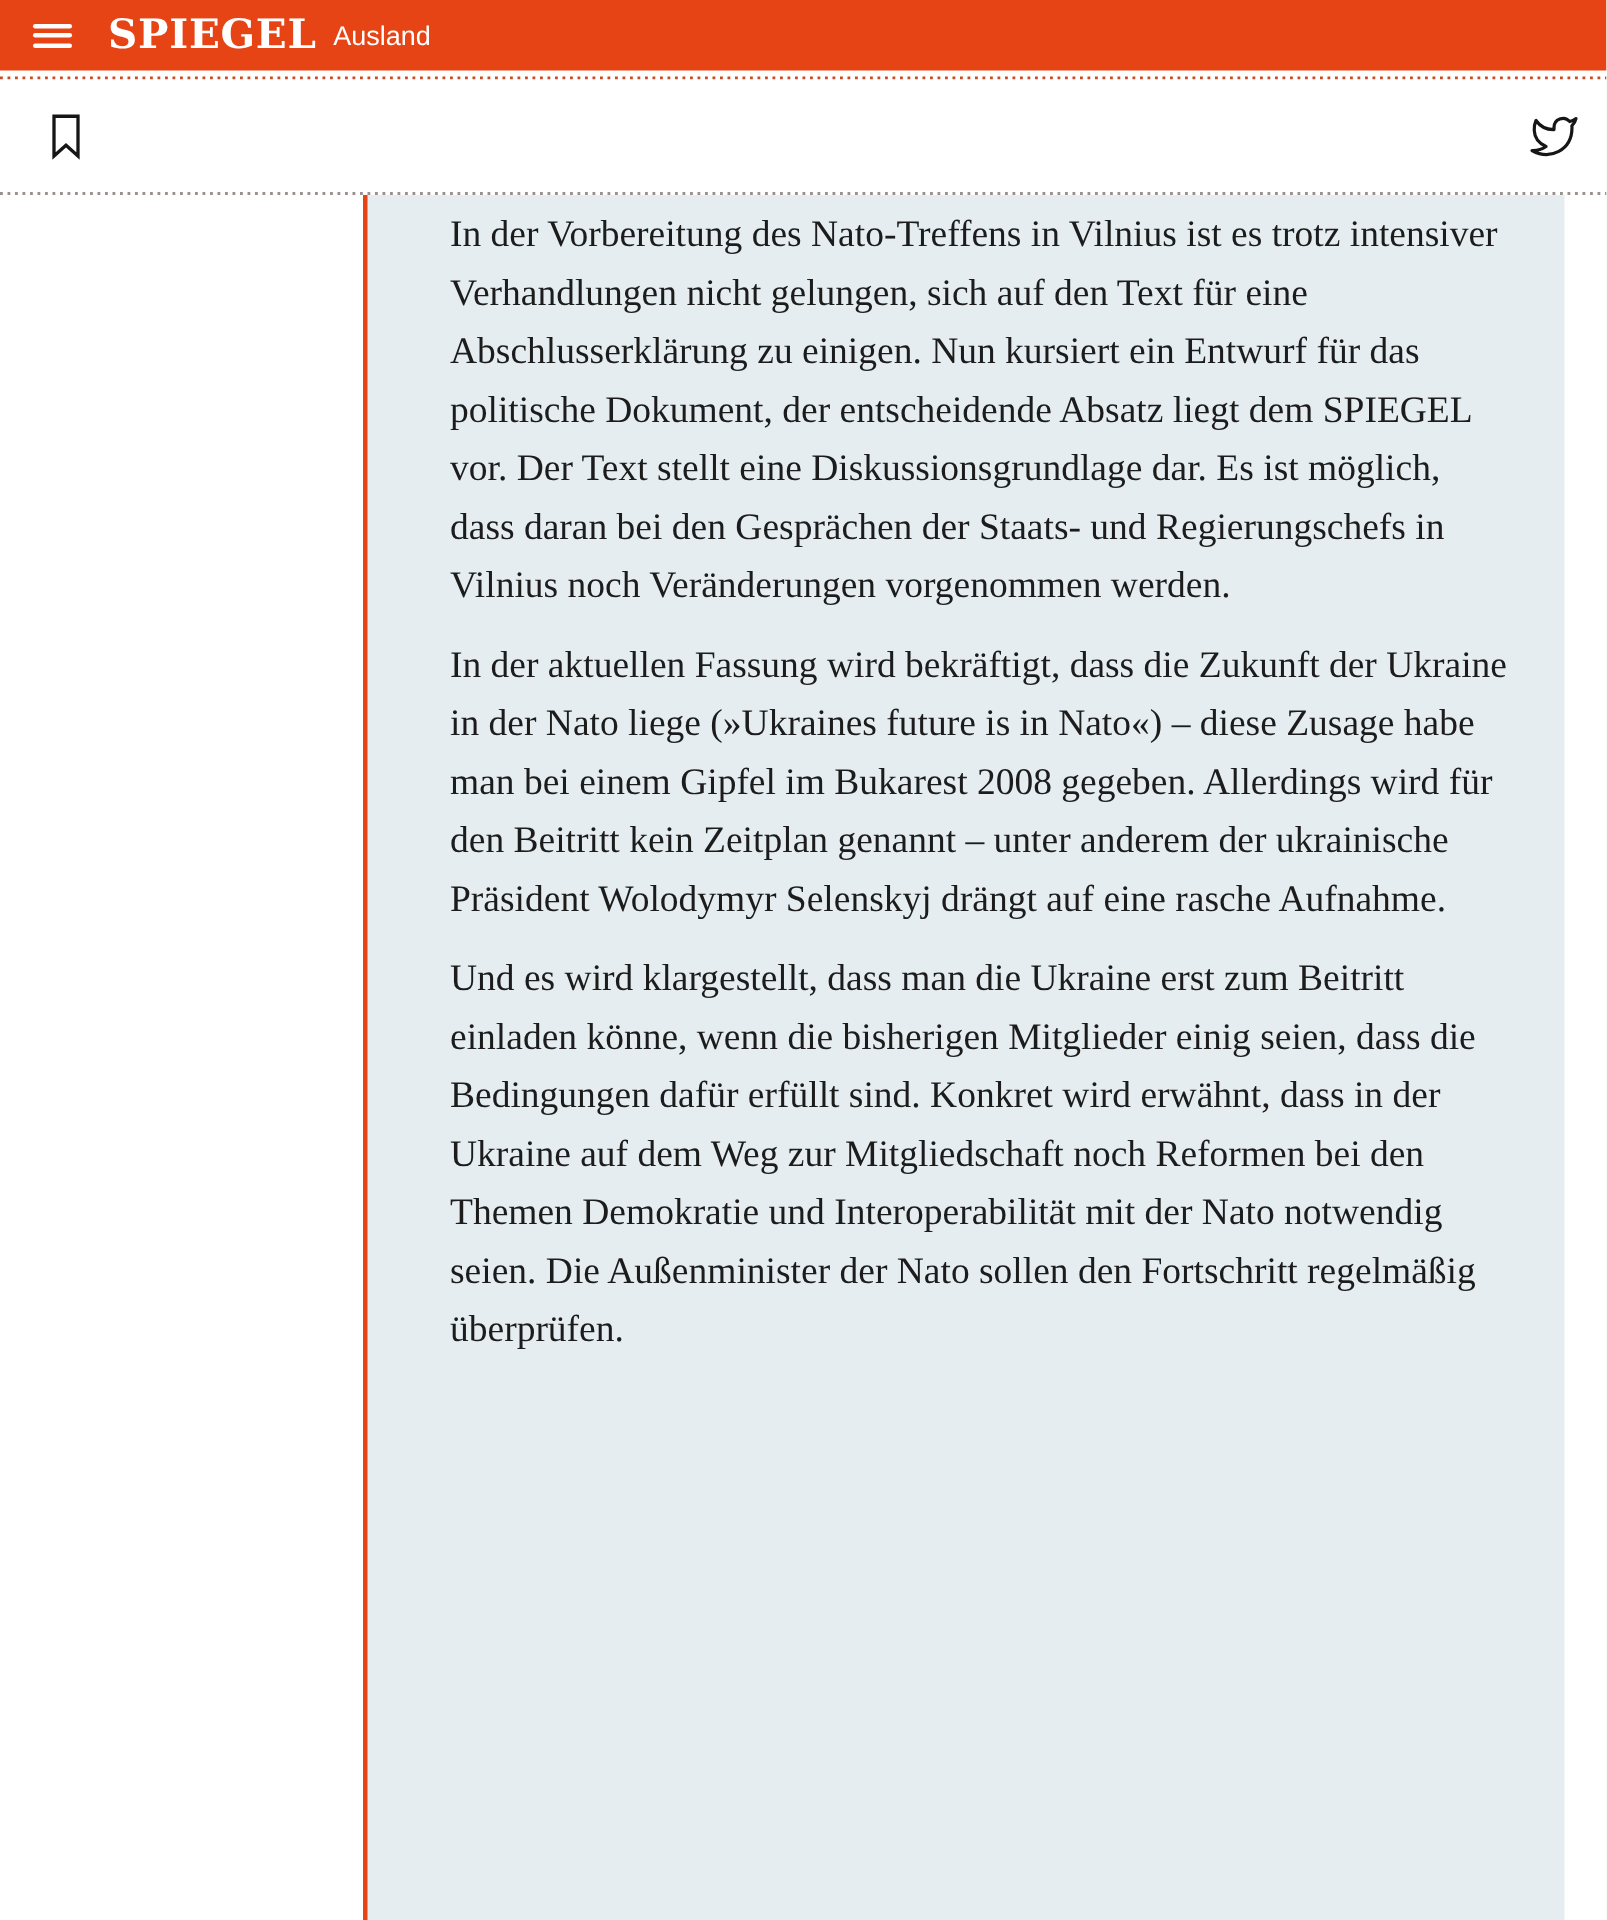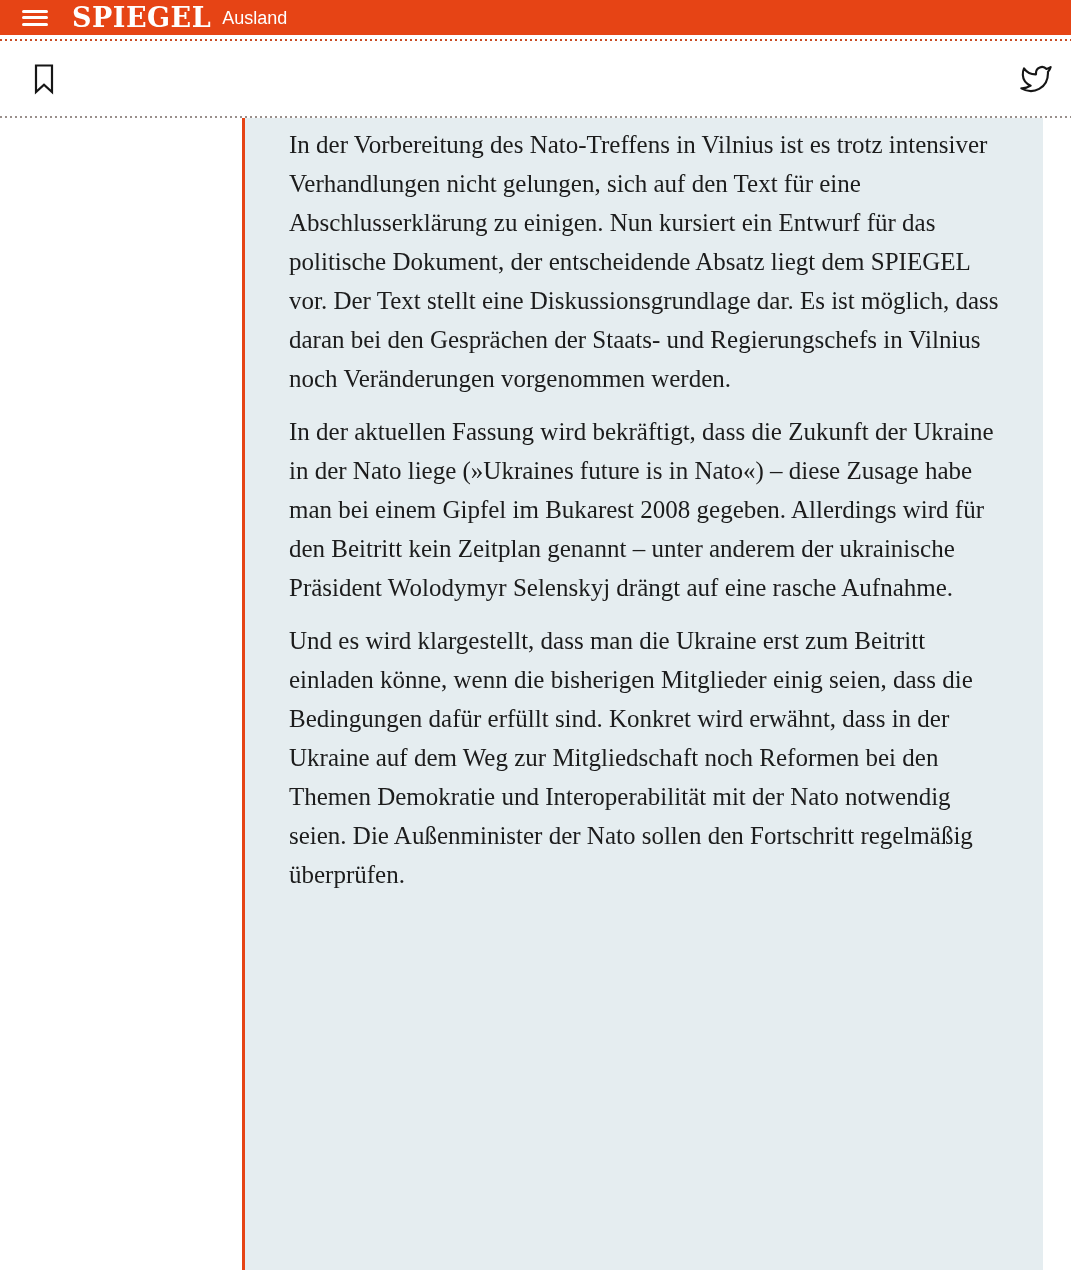--- a/index.html
+++ b/index.html
@@ -5,21 +5,21 @@
   * { margin: 0; padding: 0; box-sizing: border-box; }
   html, body {
     width: 1071px; height: 1280px;
     background: #ffffff;
     overflow: hidden;
     font-family: "Liberation Sans", sans-serif;
   }
 
   
   .app-header {
-    height: 35px;
+    height: 47px;
     background: #e64415;
     display: flex;
     align-items: center;
     padding-left: 22px;
   }
   .menu-btn {
     width: 26px; height: 16px;
     display: flex; flex-direction: column; justify-content: space-between;
     background: none; border: none; cursor: pointer;
     margin-right: 24px; padding: 0;
@@ -93,21 +93,21 @@
     letter-spacing: -0.5px;
     line-height: 39px;
     color: #141414;
     margin: 0 0 17px 0;
   }
   .article p {
     font-family: "Liberation Serif", "DejaVu Serif", serif;
     font-size: 25px;
     line-height: 39px;
     color: #1c1c1c;
-    margin: 0 0 14px 6px;
+    margin: 0 0 14px 17px;
     max-width: 724px;
   }
 </style>
 </head>
 <body>
 
 <header class="app-header">
   <button class="menu-btn" aria-label="Menu">
     <span></span>
     <span></span>

